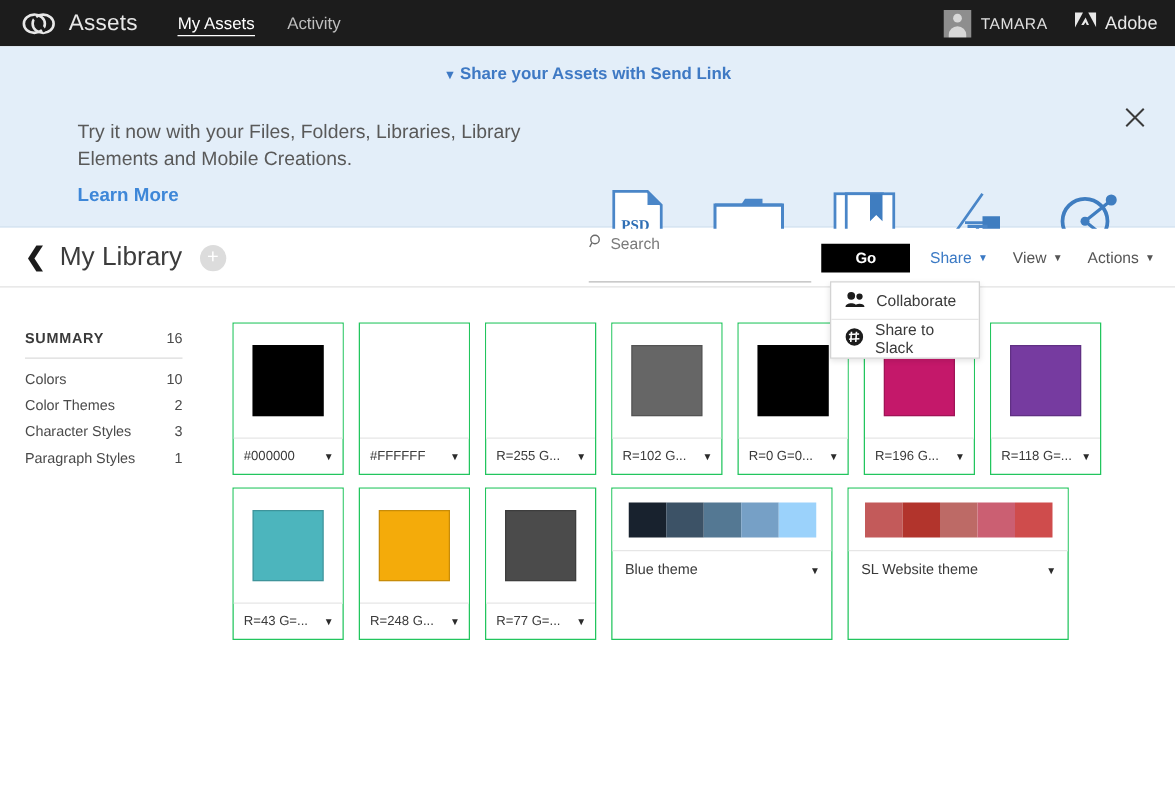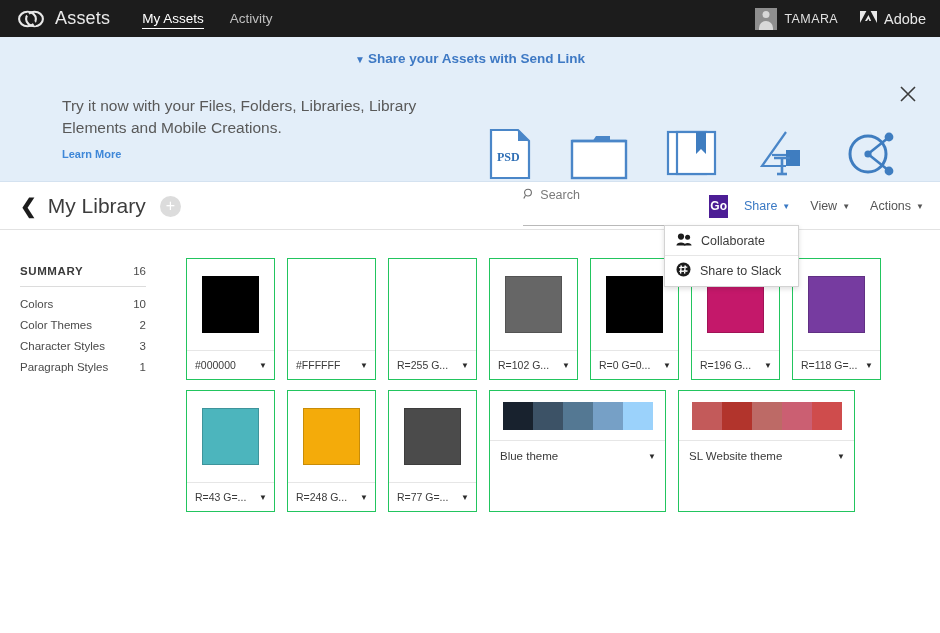--- a/index.html
+++ b/index.html
@@ -76,24 +76,24 @@
     width: 24px; height: 24px; cursor: pointer;
   }
   .banner-text {
     position: absolute; left: 62px; top: 58px; width: 380px;
   }
   .banner-text p {
     color: #595959; font-size: 15.5px; line-height: 22px; font-weight: 300;
   }
   .banner-link {
     display: inline-block; margin-top: 9px;
-    color: #3e87d8; font-size: 11px; font-weight: bold; cursor: pointer;
+    color: #3e87d8; font-size: 15px; font-weight: bold; cursor: pointer;
   }
   .banner-icons {
-    position: absolute; left: 488px; top: 91px;
+    position: absolute; left: 488px; top: 114px;
     display: flex; align-items: flex-end; gap: 38px;
   }
 
   
   .libbar {
     position: absolute; top: 183px; left: 0;
     width: 940px; height: 47px;
     background: #ffffff;
     border-bottom: 1px solid #e2e2e2;
     display: flex; align-items: center;
@@ -118,37 +118,37 @@
     width: 178px; padding-bottom: 21px; margin-right: 8px;
   }
   .search-icon { margin-right: 5px; }
   .search-input {
     border: none; outline: none; background: transparent;
     font-family: "Liberation Sans", sans-serif;
     font-size: 12.5px; color: #4a4a4a; width: 100%;
   }
   .search-input::placeholder { color: #7a7a7a; }
   .go-btn {
-    background: #4c1d95; color: #fff; font-size: 12px; font-weight: bold;
-    padding: 4px 1px 5px; border: none; cursor: pointer;
+    background: #000000; color: #fff; font-size: 12px; font-weight: bold;
+    padding: 4px 27px 5px; border: none; cursor: pointer;
     margin-right: 16px;
     font-family: "Liberation Sans", sans-serif;
   }
   .tb-menu {
     font-size: 12.5px; color: #555; margin-right: 20px; cursor: pointer;
     display: flex; align-items: center; gap: 5px;
   }
   .tb-menu.accent { color: #3a79c4; }
   .tb-menu:last-child { margin-right: 0; }
   .tri { font-size: 8px; }
 
   
   .dropdown {
     position: absolute; top: 225px; left: 664px;
-    width: 135px;
+    width: 120px;
     background: #ffffff;
     border: 1px solid #d3d3d3;
     box-shadow: 0 2px 5px rgba(0,0,0,.13);
     z-index: 40;
   }
   .dd-item {
     display: flex; align-items: center; gap: 9px;
     height: 30px; padding: 0 11px;
     font-size: 12.5px; color: #3a3a3a; cursor: pointer;
     border-bottom: 1px solid #e6e6e6;

